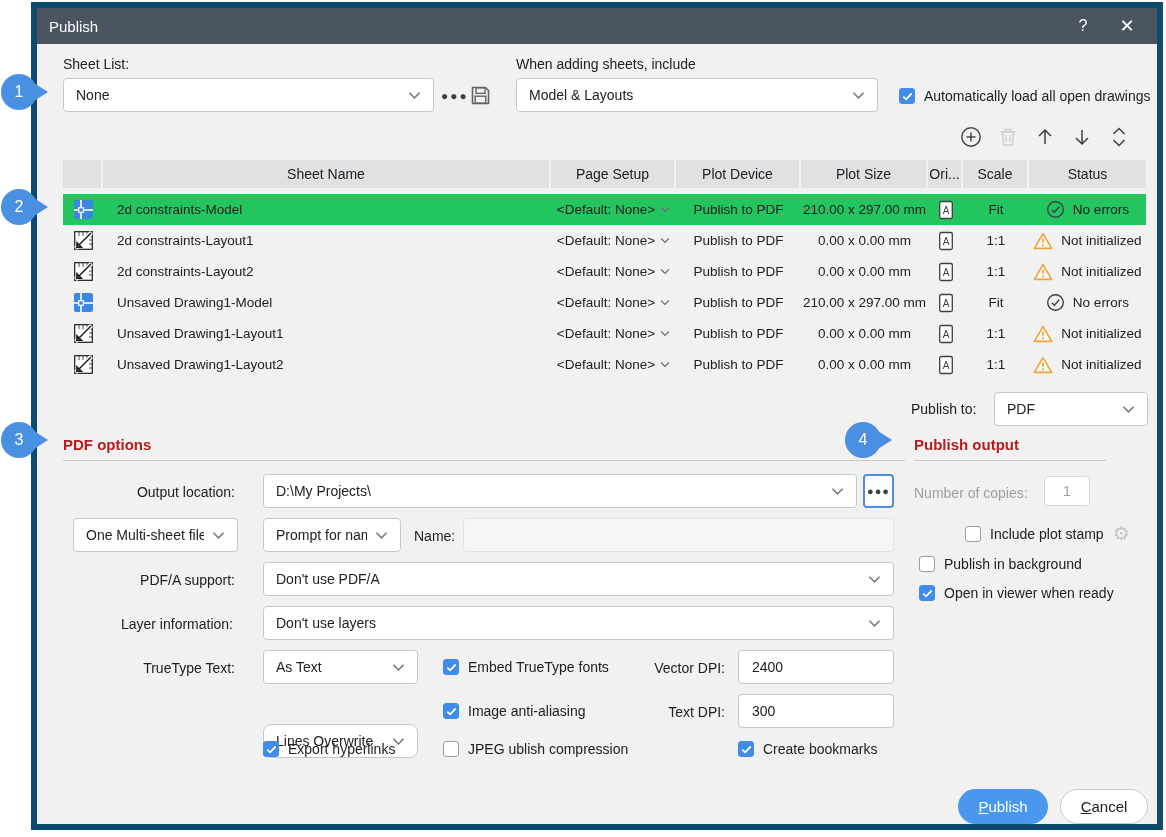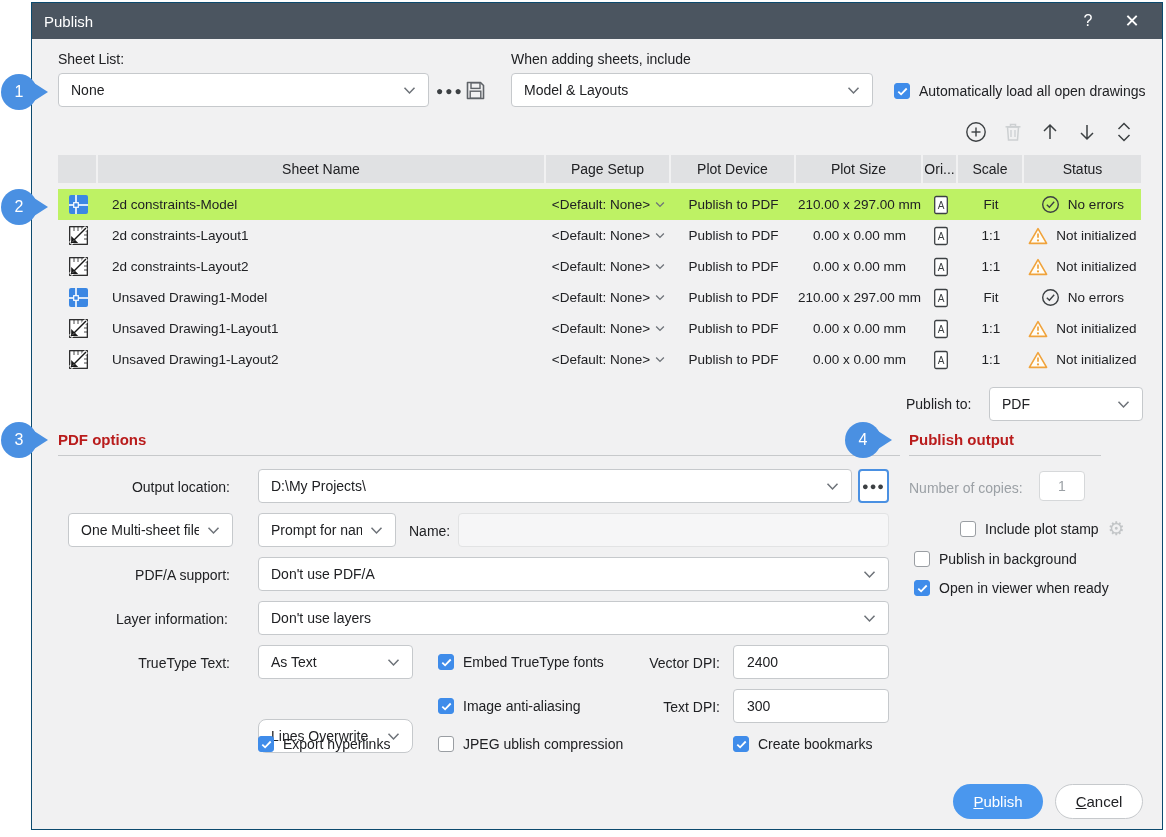--- a/index.html
+++ b/index.html
@@ -1,17 +1,17 @@
 <!DOCTYPE html>
 <html><head>
 <meta charset="utf-8">
 <style>
   * { margin:0; padding:0; box-sizing:border-box; }
   html,body { width:1166px; height:837px; background:#ffffff; font-family:"Liberation Sans", sans-serif; color:#202124; }
-  .dialog{ position:absolute; left:31px; top:2px; width:1132px; height:828px; background:#f1f1f2; border:1px solid #0c4a6e; }
+  .dialog{ position:absolute; left:31px; top:2px; width:1132px; height:828px; background:#f1f1f2; border:6px solid #0c4a6e; }
 
   
   .titlebar{ position:absolute; left:0; top:0; right:0; height:36px; background:#4b5560; display:flex; align-items:center; color:#fff; font-size:15px; }
   .titlebar .t{ margin-left:12px; }
   .titlebar .spacer{ flex:1; }
   .tb-btn{ width:44px; text-align:center; font-size:16px; color:#fff; cursor:default; }
 
   
   .lbl{ font-size:14px; color:#202124; position:absolute; white-space:nowrap; }
   .lbl.r{ text-align:right; }
@@ -34,21 +34,21 @@
   .tooliconbar{ position:absolute; top:117px; right:26px; display:flex; align-items:center; gap:13px; }
   .tool{ width:24px; height:24px; display:flex; align-items:center; justify-content:center; }
 
   
   .table{ position:absolute; left:26px; top:152px; width:1083px; }
   .thead, .trow{ display:grid; grid-template-columns:40px 448px 125px 125px 127px 35px 66px auto; align-items:center; }
   .th{ background:#e0e1e3; height:28px; font-size:14px; display:flex; align-items:center; justify-content:center; border-right:2px solid #f1f1f2; }
   .th:last-child{ border-right:none; }
   .tbody{ margin-top:6px; }
   .trow{ height:31px; font-size:13.5px; }
-  .trow.selected{ background:#bef264; }
+  .trow.selected{ background:#22c55e; }
   .tc{ display:flex; align-items:center; justify-content:center; gap:5px; height:100%; }
   .tc.c-name{ justify-content:flex-start; padding-left:14px; }
   .trow .ic-model,.trow .ic-layout{ display:none; }
   .trow.t-model .ic-model{ display:block; }
   .trow.t-layout .ic-layout{ display:block; }
   .trow .st-ok-ic,.trow .st-warn-ic{ display:none; }
   .trow.s-ok .st-ok-ic{ display:block; }
   .trow.s-warn .st-warn-ic{ display:block; }
   .c-status{ justify-content:center; gap:8px; }
 

